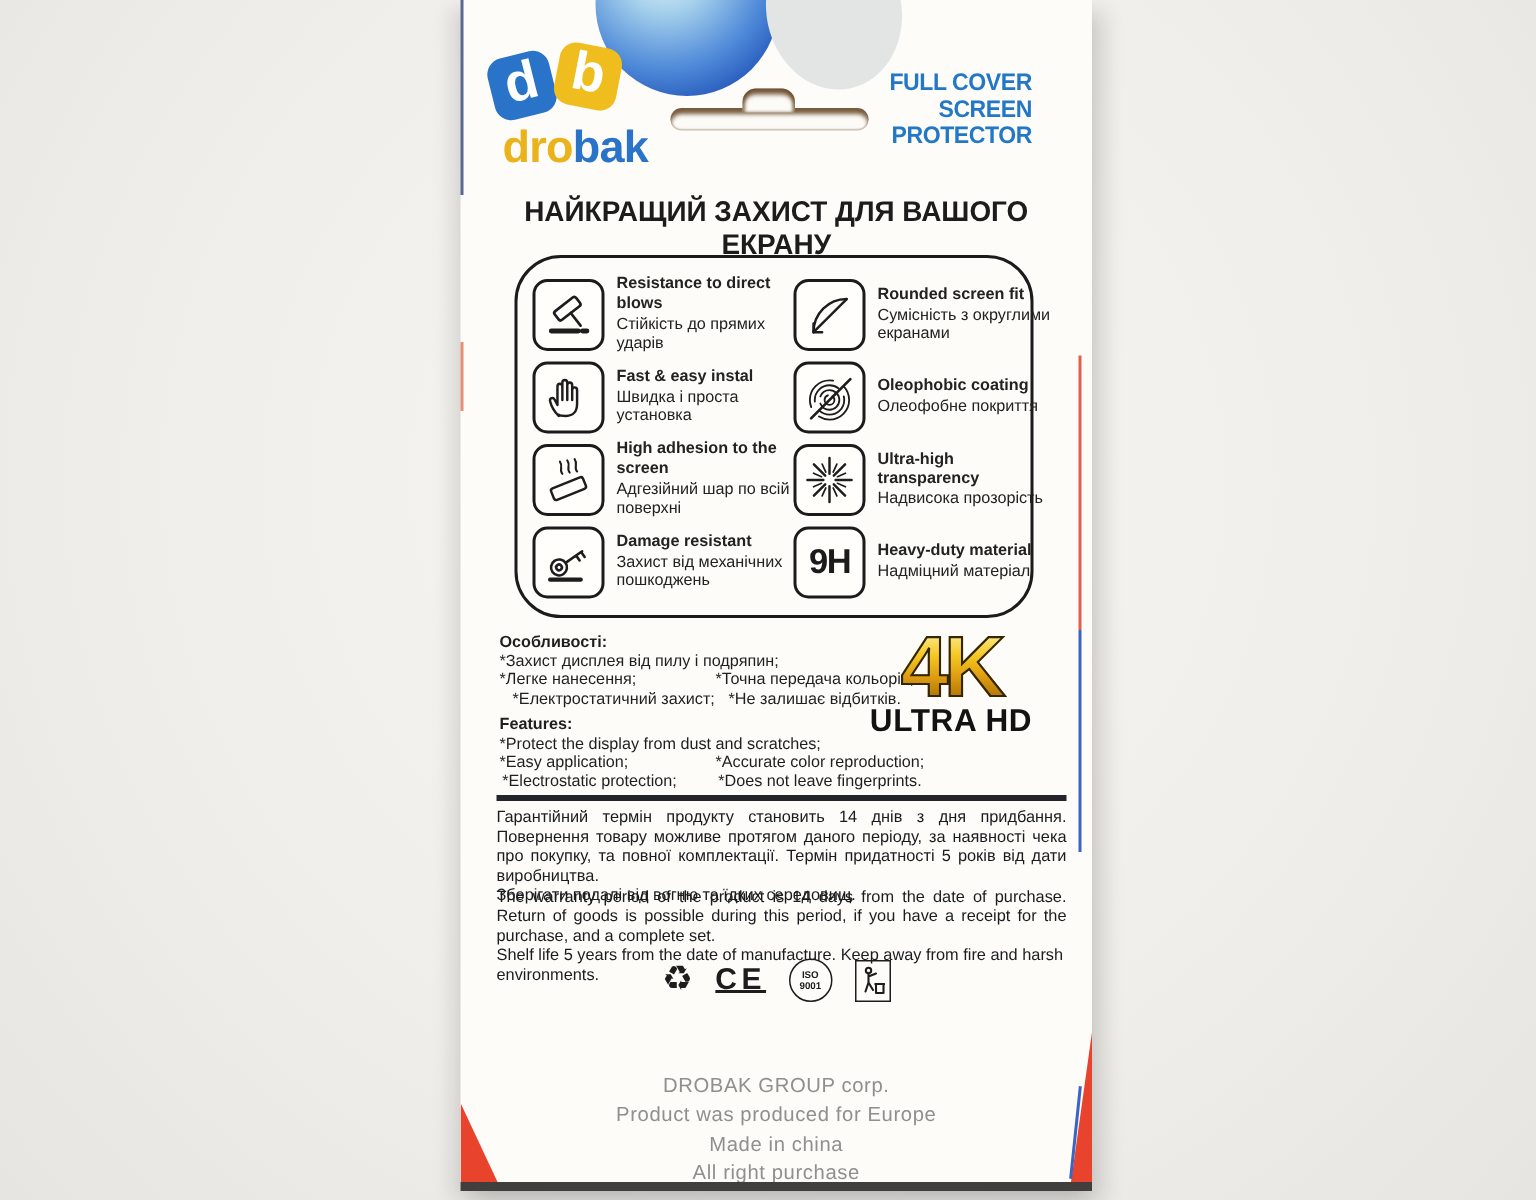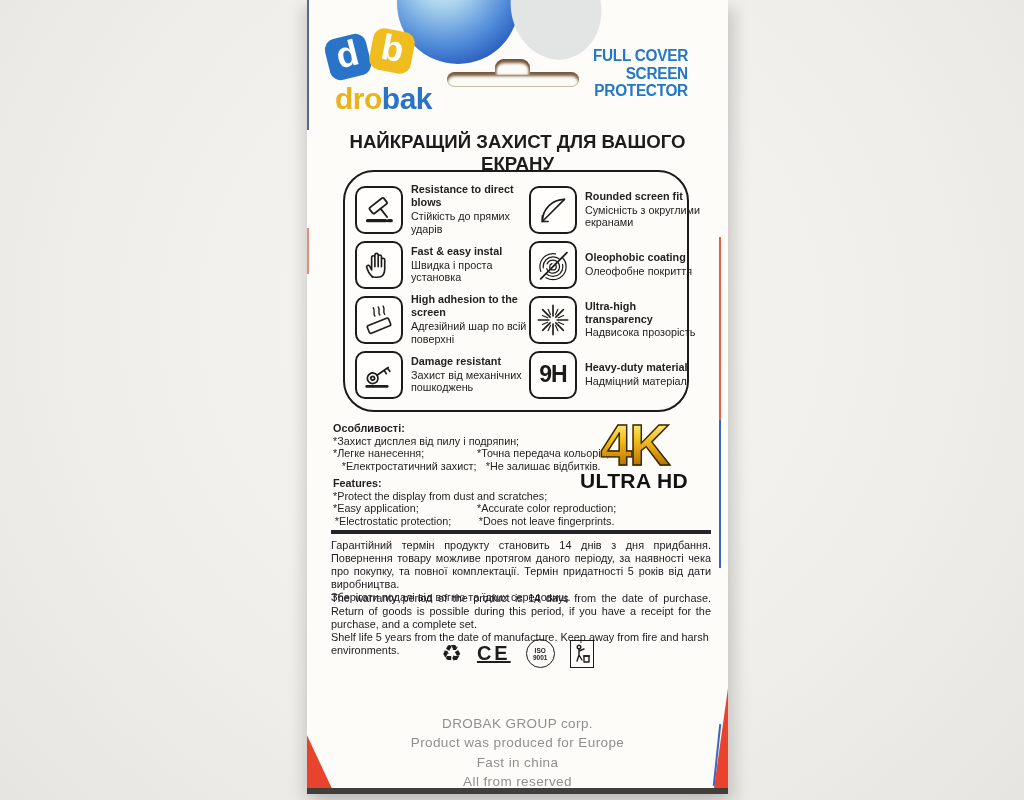--- a/index.html
+++ b/index.html
@@ -284,22 +284,22 @@
           <path d="M5 5 v6 M5 7 l5 -2 M5 11 l-2 6 M5 11 l3 5"></path>
           <rect x="10" y="12" width="5" height="6"></rect>
           <path d="M9.5 12 h6"></path>
         </svg>
       </span>
     </div>
 
     <div class="footer">
       <div>DROBAK GROUP corp.</div>
       <div>Product was produced for Europe</div>
-      <div>Fast in china</div>
-      <div>All from reserved</div>
+      <div>Made in china</div>
+      <div>All right purchase</div>
     </div>
 
     <div class="stripe-right-red"></div>
     <div class="stripe-right-blue"></div>
     <div class="edge-left-blue"></div>
     <div class="edge-left-red"></div>
     <div class="wedge-bl"></div>
     <div class="wedge-br"></div>
     <div class="wedge-br-blue"></div>
     <div class="edge-bottom"></div>

